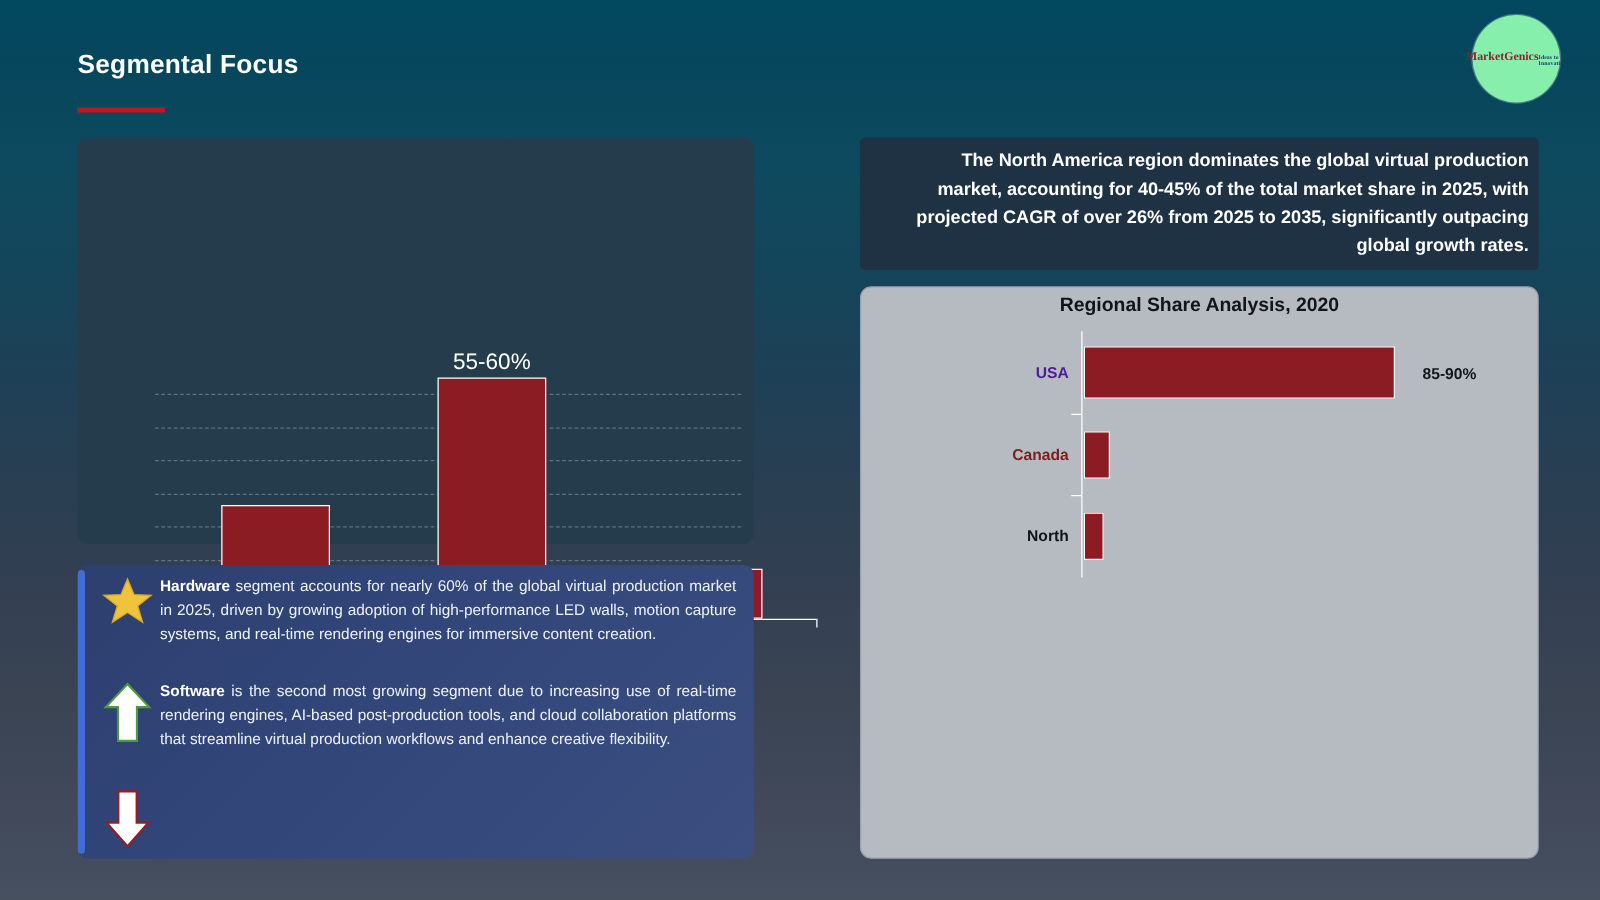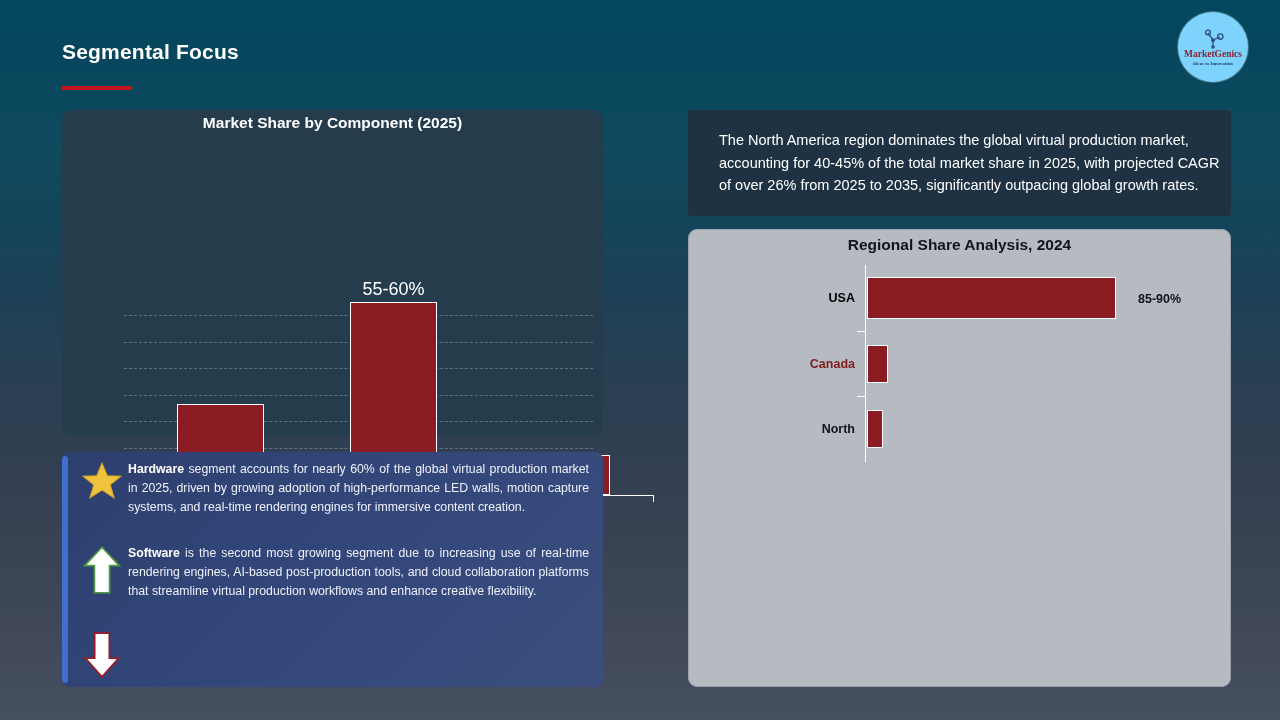--- a/index.html
+++ b/index.html
@@ -29,22 +29,22 @@
   }
   #title-underline {
     position:absolute; left:62px; top:86px;
     width:70px; height:4px; background:#c4161c;
   }
 
   
   #logo {
     position:absolute; right:32px; top:12px;
     width:70px; height:70px; border-radius:50%;
-    background:#7dd3fc;
-    display:flex; flex-direction:column;
+    background:#86efac;
+    display:flex; flex-direction:row;
     align-items:center; justify-content:center;
     box-shadow:0 0 0 1px rgba(255,255,255,.25);
   }
   #logo .mark { width:26px; height:20px; margin-bottom:1px; }
   #logo .brand {
     font-family:"Liberation Serif", serif;
     font-size:9.5px; font-weight:bold; color:#8c2230; line-height:1;
   }
   #logo .tagline {
     font-family:"Liberation Serif", serif;
@@ -116,22 +116,22 @@
 
   
   #na-callout {
     position:absolute; left:688px; top:110px;
     width:543px; height:106px;
     background:#1e3243; border-radius:4px;
     display:flex; align-items:center; justify-content:center;
     padding:6px 8px;
   }
   #na-callout-text {
-    font-size:14.5px; font-weight:normal; line-height:22.5px;
-    color:#ffffff; text-align:left;margin-left:23px;
+    font-size:14.5px; font-weight:bold; line-height:22.5px;
+    color:#ffffff; text-align:right;margin-left:23px;
   }
 
   
   #region-panel {
     position:absolute; left:688px; top:229px;
     width:543px; height:458px;
     background:#b6bbc2; border-radius:9px;
     border:1px solid #9aa1ab;
   }
   #region-chart-title {
@@ -171,21 +171,20 @@
     <circle cx="8" cy="3.5" r="2.4" fill="none" stroke="#2e4f86" stroke-width="1.3"></circle>
     <circle cx="20.3" cy="7.6" r="2.7" fill="none" stroke="#2e4f86" stroke-width="1.3"></circle>
     <circle cx="13" cy="11.2" r="1.9" fill="#2e4f86"></circle>
     <circle cx="13" cy="18" r="1.8" fill="#2e4f86"></circle>
   </svg>
   <div class="brand">MarketGenics</div>
   <div class="tagline">Ideas to Innovation</div>
 </div>
 
 <div id="component-chart-panel">
-  <div id="component-chart-title">Market Share by Component (2025)</div>
   <div id="component-plot"></div>
 <div class="gridline" style="top: 205px; left: 62px; right: 10px;"></div>
     <div class="gridline" style="top: 231.5px; left: 62px; right: 10px;"></div>
     <div class="gridline" style="top: 258px; left: 62px; right: 10px;"></div>
     <div class="gridline" style="top: 284.5px; left: 62px; right: 10px;"></div>
     <div class="gridline" style="top: 311px; left: 62px; right: 10px;"></div>
     <div class="gridline" style="top: 337.5px; left: 62px; right: 10px;"></div>
     <div class="gridline" style="top: 364px; left: 62px; right: 10px;"></div>
     <div id="component-axis"></div>
     <div class="vbar" style="left: 115px; width: 87px; height: 90.6429px; top: 294.357px; bottom: auto; background: rgb(140, 28, 36); border-color: rgb(255, 255, 255);"></div>
@@ -233,32 +232,32 @@
       </svg>
     </div>
   </div>
 </div>
 
 <div id="na-callout">
   <div id="na-callout-text">The North America region dominates the global virtual production market, accounting for 40-45% of the total market share in 2025, with projected CAGR of over 26% from 2025 to 2035, significantly outpacing global growth rates.</div>
 </div>
 
 <div id="region-panel">
-  <div id="region-chart-title">Regional Share Analysis, 2024</div>
+  <div id="region-chart-title">Regional Share Analysis, 2020</div>
   <div id="region-plot"></div>
 
   <div class="region-note" style="top:258px;">
     
   </div>
   <div class="region-note" style="top:343px;">
     
   </div>
 <div style="position: absolute; left: 176px; top: 35px; width: 0px; height: 197px; border-left: 1.5px solid rgb(255, 255, 255);"></div>
     <div class="hbar" style="left: 178px; top: 46.8333px; width: 249.375px; height: 42px; background: rgb(140, 28, 36); border-color: rgb(255, 255, 255);"></div>
-    <div class="region-label" style="left: 44px; width: 122px; top: 60.8333px; color: #000000;">USA</div>
+    <div class="region-label" style="left: 44px; width: 122px; top: 60.8333px; color: #4c1d95;">USA</div>
     <div class="hbar-value" style="left: 449px; top: 61.8333px; color: rgb(17, 20, 24);">85-90%</div>
     <div class="hbar" style="left: 178px; top: 114.5px; width: 21.375px; height: 38px; background: rgb(140, 28, 36); border-color: rgb(255, 255, 255);"></div>
     <div class="region-label" style="left: 44px; width: 122px; top: 126.5px; color: #7f1d1d;">Canada</div>
     <div style="position: absolute; left: 168px; top: 100.667px; width: 8px; height: 0px; border-top: 1.5px solid rgb(255, 255, 255);"></div>
     <div class="hbar" style="left: 178px; top: 180.167px; width: 16px; height: 38px; background: rgb(140, 28, 36); border-color: rgb(255, 255, 255);"></div>
     <div class="region-label" style="left: 44px; width: 122px; top: 192.167px; color: rgb(17, 20, 24);">North</div>
     <div style="position: absolute; left: 168px; top: 166.333px; width: 8px; height: 0px; border-top: 1.5px solid rgb(255, 255, 255);"></div>
   </div>
 
 </body></html>

